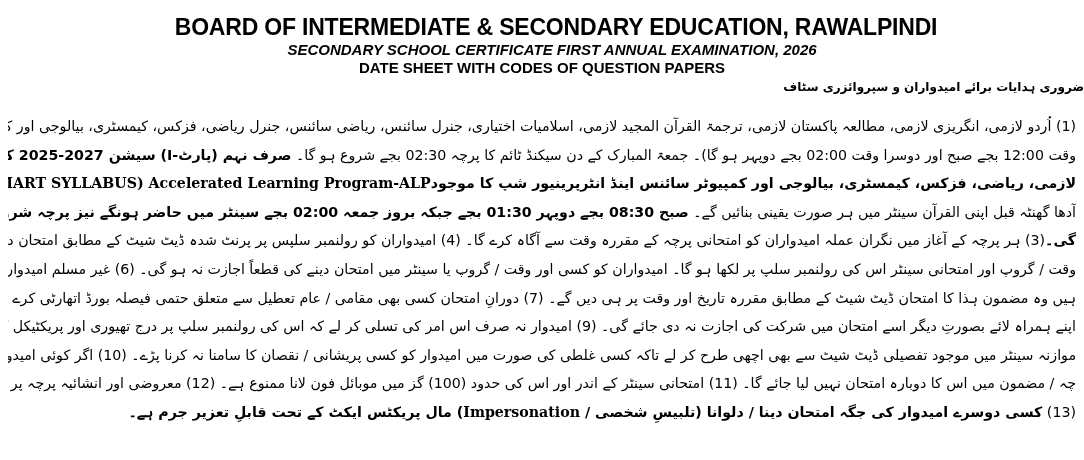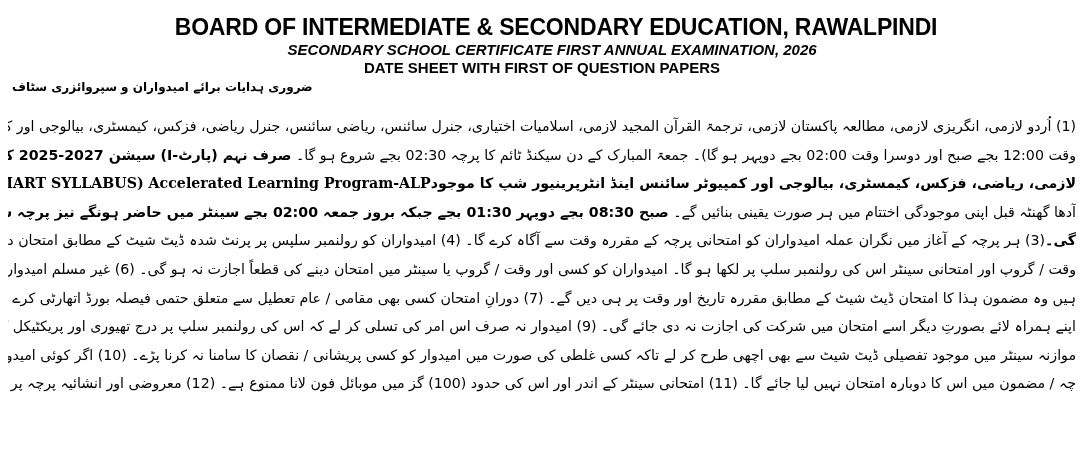--- a/index.html
+++ b/index.html
@@ -40,26 +40,26 @@
   }
   .sheet-title {
     position: absolute;
     left: 0; right: 0;
     top: 60px;
     font-size: 15px;
     font-weight: bold;
   }
   .urdu-heading {
     position: absolute;
-    left: 12px; right: 0;
+    left: 4px; right: 0;
     top: 80px;
     font-size: 12px;
     font-weight: bold;
     direction: rtl;
-    text-align: left;
+    text-align: right;
     font-family: "DejaVu Sans", sans-serif;
   }
   .body-text {
     position: absolute;
     left: 8px;
     right: 8px;
     top: 112px;
     direction: rtl;
     font-family: "DejaVu Sans", sans-serif;
     font-size: 14.2px;
@@ -77,28 +77,29 @@
   }
   .b { font-weight: bold; }
   .en { font-family: "DejaVu Serif", serif; font-weight: bold; direction: ltr; unicode-bidi: embed; }
 </style>
 </head>
 <body>
 
 <div class="header">
   <div class="title">BOARD OF INTERMEDIATE &amp; SECONDARY EDUCATION, RAWALPINDI</div>
   <div class="subtitle">SECONDARY SCHOOL CERTIFICATE FIRST ANNUAL EXAMINATION, 2026</div>
-  <div class="sheet-title">DATE SHEET WITH FIRST OF QUESTION PAPERS</div>
+  <div class="sheet-title">DATE SHEET WITH CODES OF QUESTION PAPERS</div>
 </div>
 <div class="urdu-heading" lang="ur">ضروری ہدایات برائے امیدواران و سپروائزری سٹاف</div>
 
 <div class="body-text" lang="ur">
   <div class="line"><span class="">(1) اُردو لازمی، انگریزی لازمی، مطالعہ پاکستان لازمی، ترجمۃ القرآن المجید لازمی، اسلامیات اختیاری، جنرل سائنس، ریاضی سائنس، جنرل ریاضی، فزکس، کیمسٹری، بیالوجی اور کمپیوٹر سائنس کے پرچوں کا امتحان دو مختلف اوقات میں ہو گا۔ (یعنی پہلا</span></div>
   <div class="line"><span class="">وقت 12:00 بجے صبح اور دوسرا وقت 02:00 بجے دوپہر ہو گا)۔ جمعۃ المبارک کے دن سیکنڈ ٹائم کا پرچہ 02:30 بجے شروع ہو گا۔ </span><span class="b">صرف نہم (پارٹ-I) سیشن 2027-2025 کے نئے امیدواران کے مضامین اُردو لازمی، انگریزی لازمی، اسلامیات</span></div>
   <div class="line"><span class="b">لازمی، ریاضی، فزکس، کیمسٹری، بیالوجی اور کمپیوٹر سائنس اینڈ انٹرپرینیور شپ کا موجود</span><span class="b en">(SMART SYLLABUS) Accelerated Learning Program-ALP</span></div>
-  <div class="line"><span class="">آدھا گھنٹہ قبل اپنی موجودگی اختتام میں ہر صورت یقینی بنائیں گے۔ </span><span class="b">صبح 08:30 بجے دوپہر 01:30 بجے جبکہ بروز جمعہ 02:00 بجے سینٹر میں حاضر ہونگے نیز پرچہ شروع ہونے کے بعد کسی بھی امیدوار کو امتحانی مرکز میں داخل ہونے کی ہرگز اجازت نہ ہو</span></div>
+  <div class="line"><span class="">آدھا گھنٹہ قبل اپنی القرآن سینٹر میں ہر صورت یقینی بنائیں گے۔ </span><span class="b">صبح 08:30 بجے دوپہر 01:30 بجے جبکہ بروز جمعہ 02:00 بجے سینٹر میں حاضر ہونگے نیز پرچہ شروع ہونے کے بعد کسی بھی امیدوار کو امتحانی مرکز میں داخل ہونے کی ہرگز اجازت نہ ہو</span></div>
   <div class="line"><span class="b">گی۔</span><span class="">(3) ہر پرچہ کے آغاز میں نگران عملہ امیدواران کو امتحانی پرچہ کے مقررہ وقت سے آگاہ کرے گا۔ (4) امیدواران کو رولنمبر سلپس پر پرنٹ شدہ ڈیٹ شیٹ کے مطابق امتحان دینا ہو گا۔ (5) امیدوار نے جس وقت اور سینٹر میں امتحان دینا ہے وہ</span></div>
   <div class="line"><span class="">وقت / گروپ اور امتحانی سینٹر اس کی رولنمبر سلپ پر لکھا ہو گا۔ امیدواران کو کسی اور وقت / گروپ یا سینٹر میں امتحان دینے کی قطعاً اجازت نہ ہو گی۔ (6) غیر مسلم امیدواران جو ترجمۃ القرآن (لازمی) کی بجائے اخلاقیات کے مضمون میں شامل ہو رہے</span></div>
   <div class="line"><span class="">ہیں وہ مضمون ہذا کا امتحان ڈیٹ شیٹ کے مطابق مقررہ تاریخ اور وقت پر ہی دیں گے۔ (7) دورانِ امتحان کسی بھی مقامی / عام تعطیل سے متعلق حتمی فیصلہ بورڈ اتھارٹی کرے گی۔ (8) امیدوار پر لازم ہے کہ وہ اپنی رولنمبر سلپ روزانہ کمرہ امتحان میں</span></div>
   <div class="line"><span class="">اپنے ہمراہ لائے بصورتِ دیگر اسے امتحان میں شرکت کی اجازت نہ دی جائے گی۔ (9) امیدوار نہ صرف اس امر کی تسلی کر لے کہ اس کی رولنمبر سلپ پر درج تھیوری اور پریکٹیکل کے مضامین کی تواریخ، اوقات اور گروپ درست ہیں بلکہ ان سب کا</span></div>
   <div class="line"><span class="">موازنہ سینٹر میں موجود تفصیلی ڈیٹ شیٹ سے بھی اچھی طرح کر لے تاکہ کسی غلطی کی صورت میں امیدوار کو کسی پریشانی / نقصان کا سامنا نہ کرنا پڑے۔ (10) اگر کوئی امیدوار کسی بھی وجہ سے کمرہ امتحان احتجاجاً چھوڑے گا تو کسی بھی صورت میں اس پر</span></div>
   <div class="line"><span class="">چہ / مضمون میں اس کا دوبارہ امتحان نہیں لیا جائے گا۔ (11) امتحانی سینٹر کے اندر اور اس کی حدود (100) گز میں موبائل فون لانا ممنوع ہے۔ (12) معروضی اور انشائیہ پرچہ پر مقررہ وقت کا اندراج کر دیا گیا ہے جس کے مطابق پرچہ کا اختتام ہو گا۔</span></div>
+  <div class="line last"><span class="">(13) </span><span class="b">کسی دوسرے امیدوار کی جگہ امتحان دینا / دلوانا (تلبیسِ شخصی / </span><span class="b en">Impersonation</span><span class="b">) مال پریکٹس ایکٹ کے تحت قابلِ تعزیر جرم ہے۔</span></div>
 </div>
 
 </body></html>

